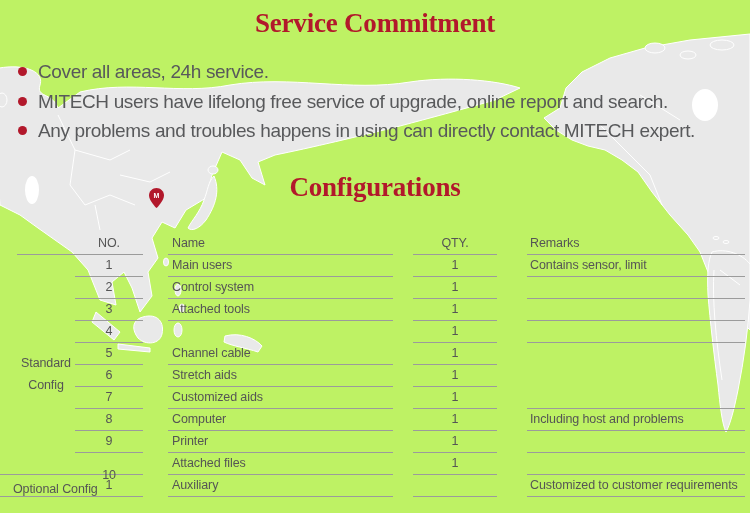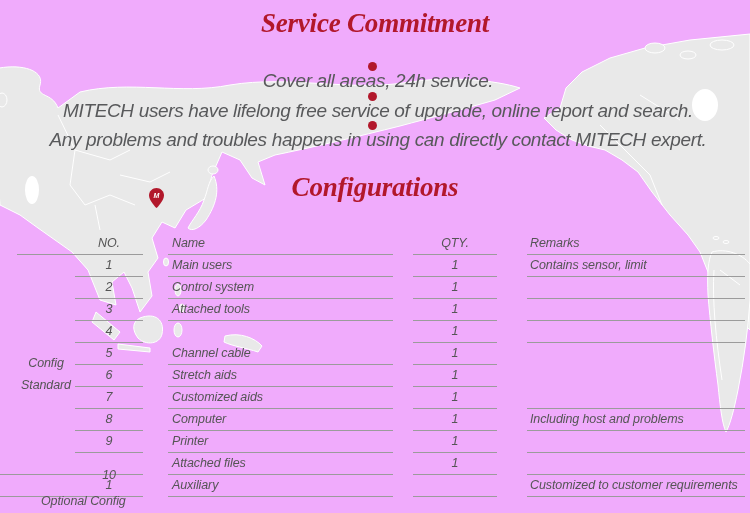--- a/index.html
+++ b/index.html
@@ -1,39 +1,39 @@
 <!DOCTYPE html>
 <html><head>
 <meta charset="utf-8">
 <style>
   html,body{margin:0;padding:0;background:#fff;}
-  .page{position:relative;width:750px;height:513px;overflow:hidden;background:#f0abfc;
-        font-family:"Liberation Sans",sans-serif;font-style:italic;}
+  .page{position:relative;width:750px;height:513px;overflow:hidden;background:#bef264;
+        font-family:"Liberation Sans",sans-serif;}
   .map{position:absolute;left:0;top:0;width:750px;height:513px;}
   .sec-title{position:absolute;left:0;width:750px;text-align:center;
              font-family:"Liberation Serif",serif;font-weight:bold;
              font-size:27px;color:#b2182b;letter-spacing:-0.2px;}
   .title-service{top:8px;}
   .title-config{top:172px;}
   .bullets{position:absolute;left:18px;top:62px;width:720px;}
-  .b-item{display:flex;align-items:center;margin-bottom:10.5px;height:19px;flex-direction:column;}
+  .b-item{display:flex;align-items:center;margin-bottom:10.5px;height:19px;}
   .b-dot{width:9px;height:9px;border-radius:50%;background:#b2182b;margin-right:11px;flex:none;}
   .b-text{font-size:19px;line-height:19px;color:#58595b;letter-spacing:-0.35px;white-space:nowrap;}
   .pin{position:absolute;left:149px;top:188px;width:15px;height:20px;}
   .ctable{position:absolute;left:0;top:233px;width:628px;font-size:12.5px;color:#555;
           letter-spacing:-0.1px;}
   .trow{position:relative;height:22px;}
   .cell{position:absolute;top:0;height:22px;line-height:21px;box-sizing:border-box;
         border-bottom:1px solid #9b9b9b;white-space:nowrap;overflow:visible;}
   .c-no{left:75px;width:68px;text-align:center;}
   .c-no.hdr{left:17px;width:126px;text-align:left;}
   .nosub{display:inline-block;margin-left:58px;width:68px;text-align:center;}
   .c-no.wide{left:0;width:143px;}
   .nosub10{display:inline-block;margin-left:75px;width:68px;text-align:center;margin-top:12px;}
-  .grp-opt{position:absolute;left:13px;top:16px;margin-left:28px;}
+  .grp-opt{position:absolute;left:13px;top:4px;}
   .no-opt{position:absolute;left:75px;top:0;width:68px;text-align:center;}
   .c-name{left:168px;width:225px;padding-left:4px;}
   .c-qty{left:413px;width:84px;text-align:center;}
   .c-rem{left:527px;width:218px;padding-left:3px;}
   .c-rem.noline{border-bottom:none;}
   .grp-std{position:absolute;left:0;top:119px;width:92px;text-align:center;line-height:22px;}
 </style>
 </head>
 <body>
 
@@ -201,18 +201,18 @@
       <div class="cell c-no wide">
         <span class="grp-opt">Optional Config</span>
         <span class="no-opt">1</span>
       </div>
       <div class="cell c-name">Auxiliary</div>
       <div class="cell c-qty"></div>
       <div class="cell c-rem">Customized to customer requirements</div>
     </div>
 
     <div class="grp-std">
+      <div>Standard</div>
       <div>Config</div>
-      <div>Standard</div>
     </div>
 
   </div>
 </div>
 
 </body></html>

